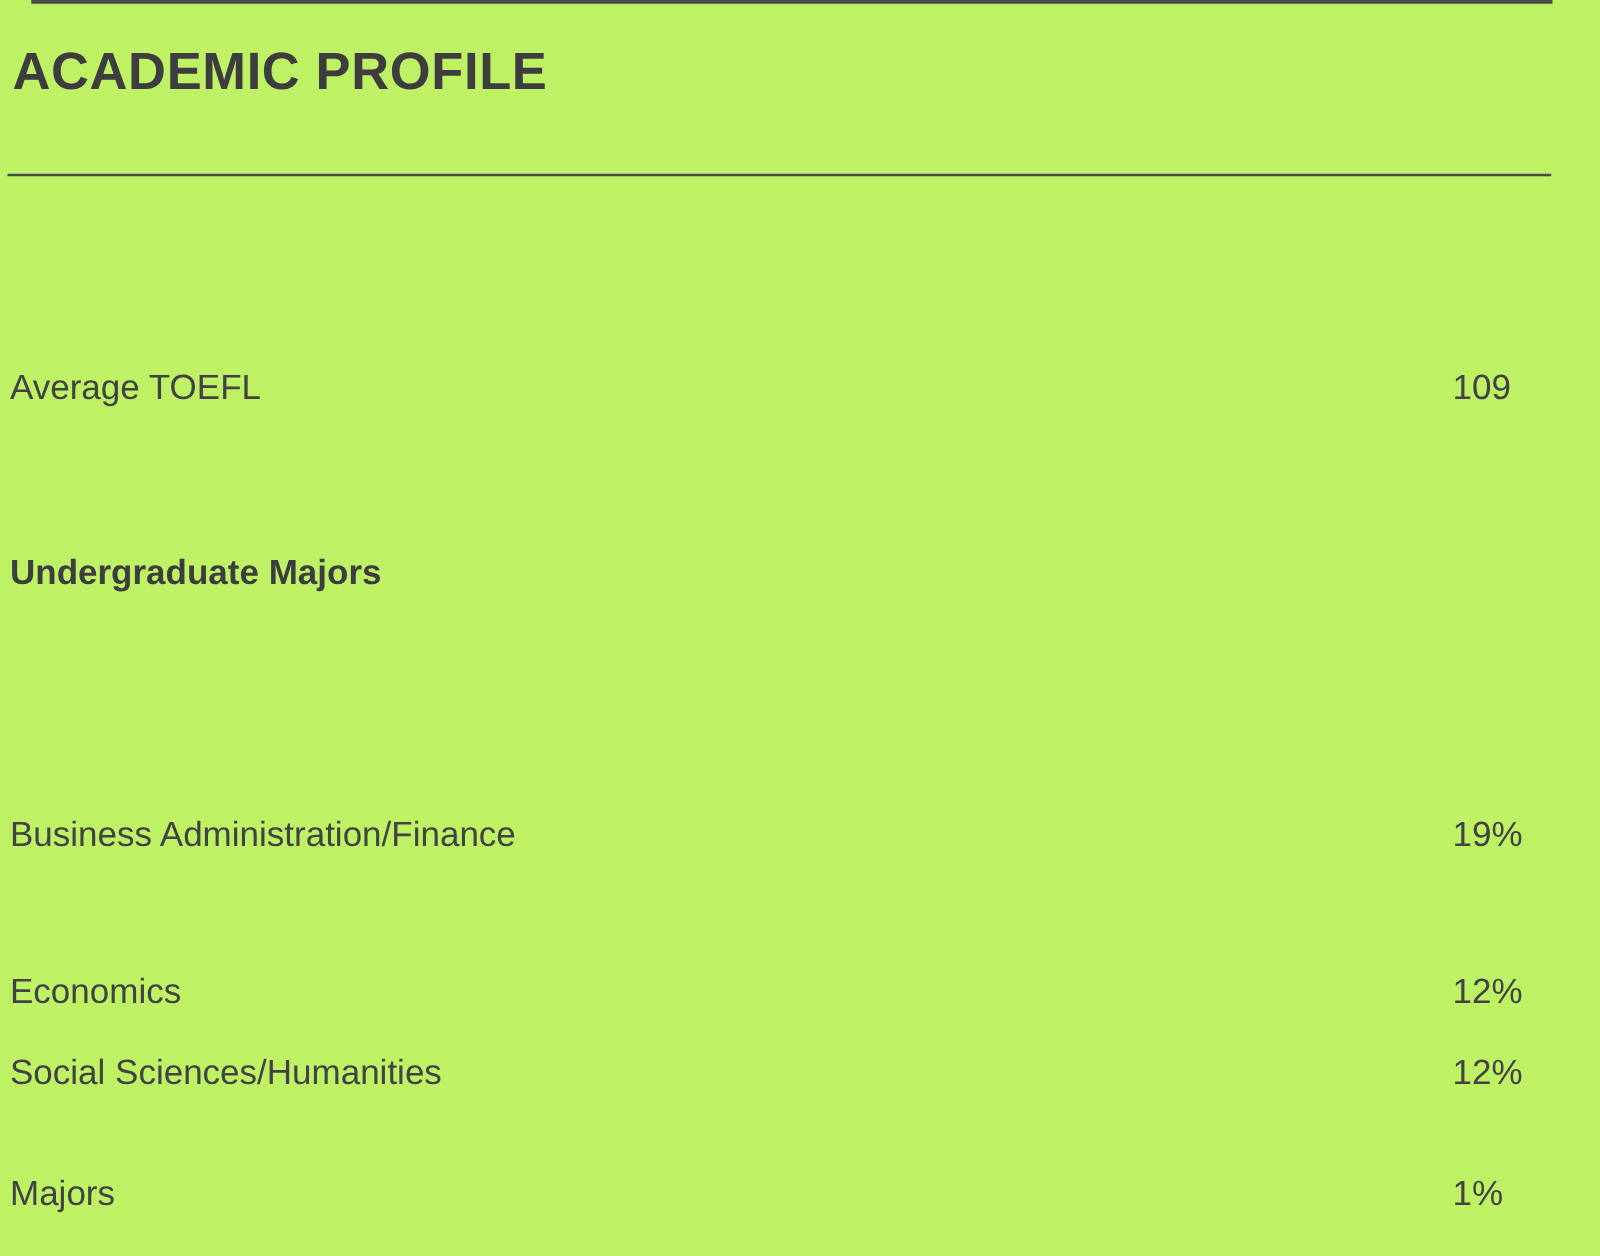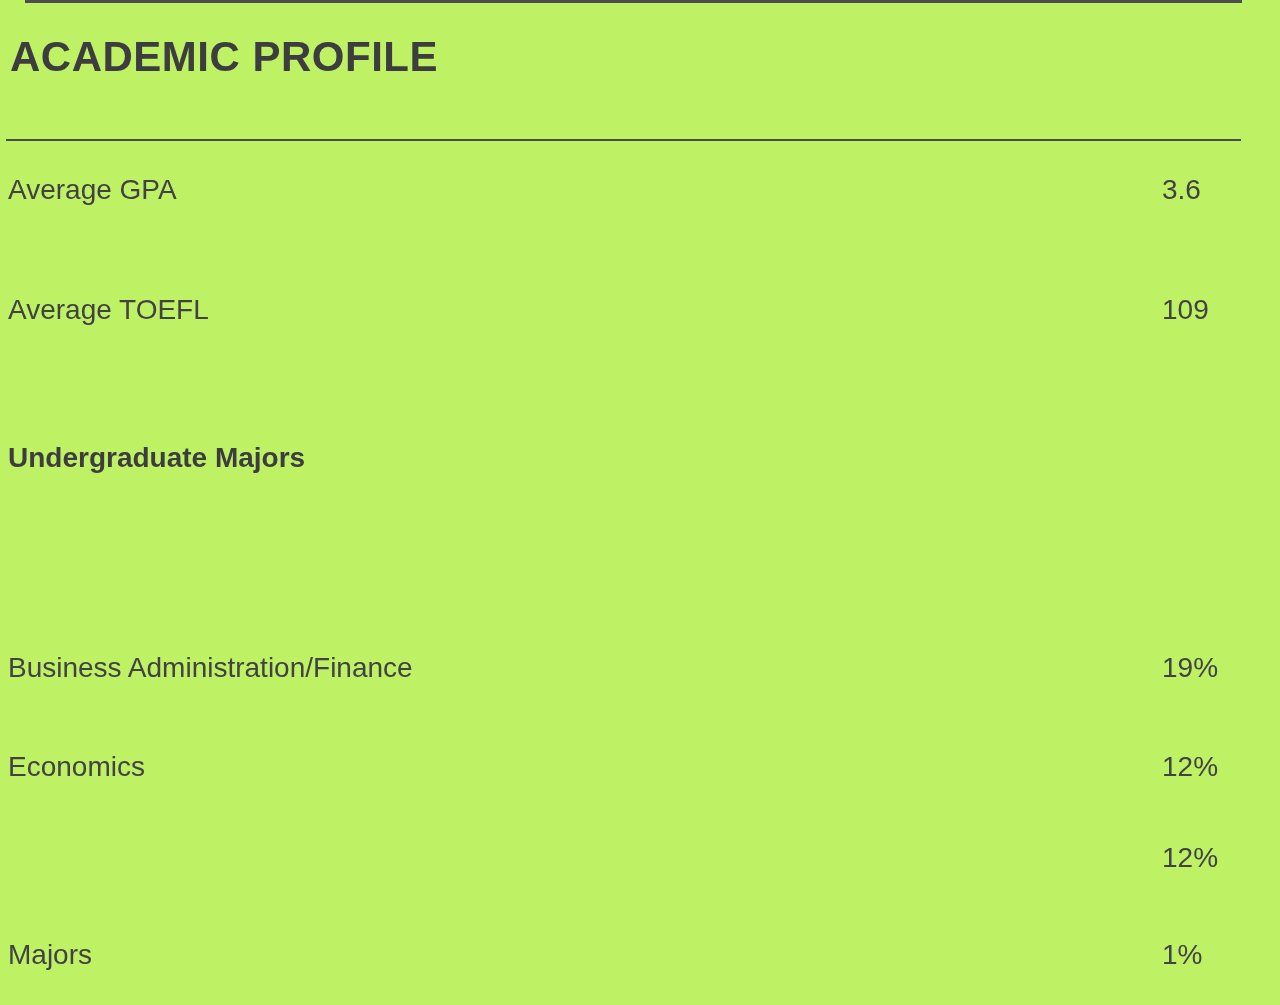--- a/index.html
+++ b/index.html
@@ -61,39 +61,35 @@
     font-weight:bold;
     color:var(--title);
     margin-top:28px;
   }
   
   .r-gpa   {top:173px;}
   .r-toefl {top:293px;}
   .r-umhead{top:413px;}
   .r-acc   {top:533px;}
   .r-baf   {top:651px;}
-  .r-eco   {top:750px;}
+  .r-eco   {top:776px;}
   .r-ssh   {top:841px;}
   .r-other {top:938px;}
 </style>
 </head>
 <body>
 
 <div class="page">
 
   <div class="top-rule"></div>
 
   <h1 class="title">ACADEMIC PROFILE</h1>
 
   <div class="title-rule"></div>
 
-  <div class="row r-gpa">
-    <span class="label">Average GPA</span>
-    <span class="value">3.6</span>
-  </div>
 
   <div class="row r-toefl">
     <span class="label">Average TOEFL</span>
     <span class="value">109</span>
   </div>
 
   <div class="row heading r-umhead">
     <span class="label">Undergraduate Majors</span>
   </div>
 
@@ -102,20 +98,21 @@
     <span class="label">Business Administration/Finance</span>
     <span class="value">19%</span>
   </div>
 
   <div class="row r-eco">
     <span class="label">Economics</span>
     <span class="value">12%</span>
   </div>
 
   <div class="row r-ssh">
+    <span class="label">Social Sciences/Humanities</span>
     <span class="value">12%</span>
   </div>
 
   <div class="row r-other">
     <span class="label">Majors</span>
     <span class="value">1%</span>
   </div>
 
 </div>
 

